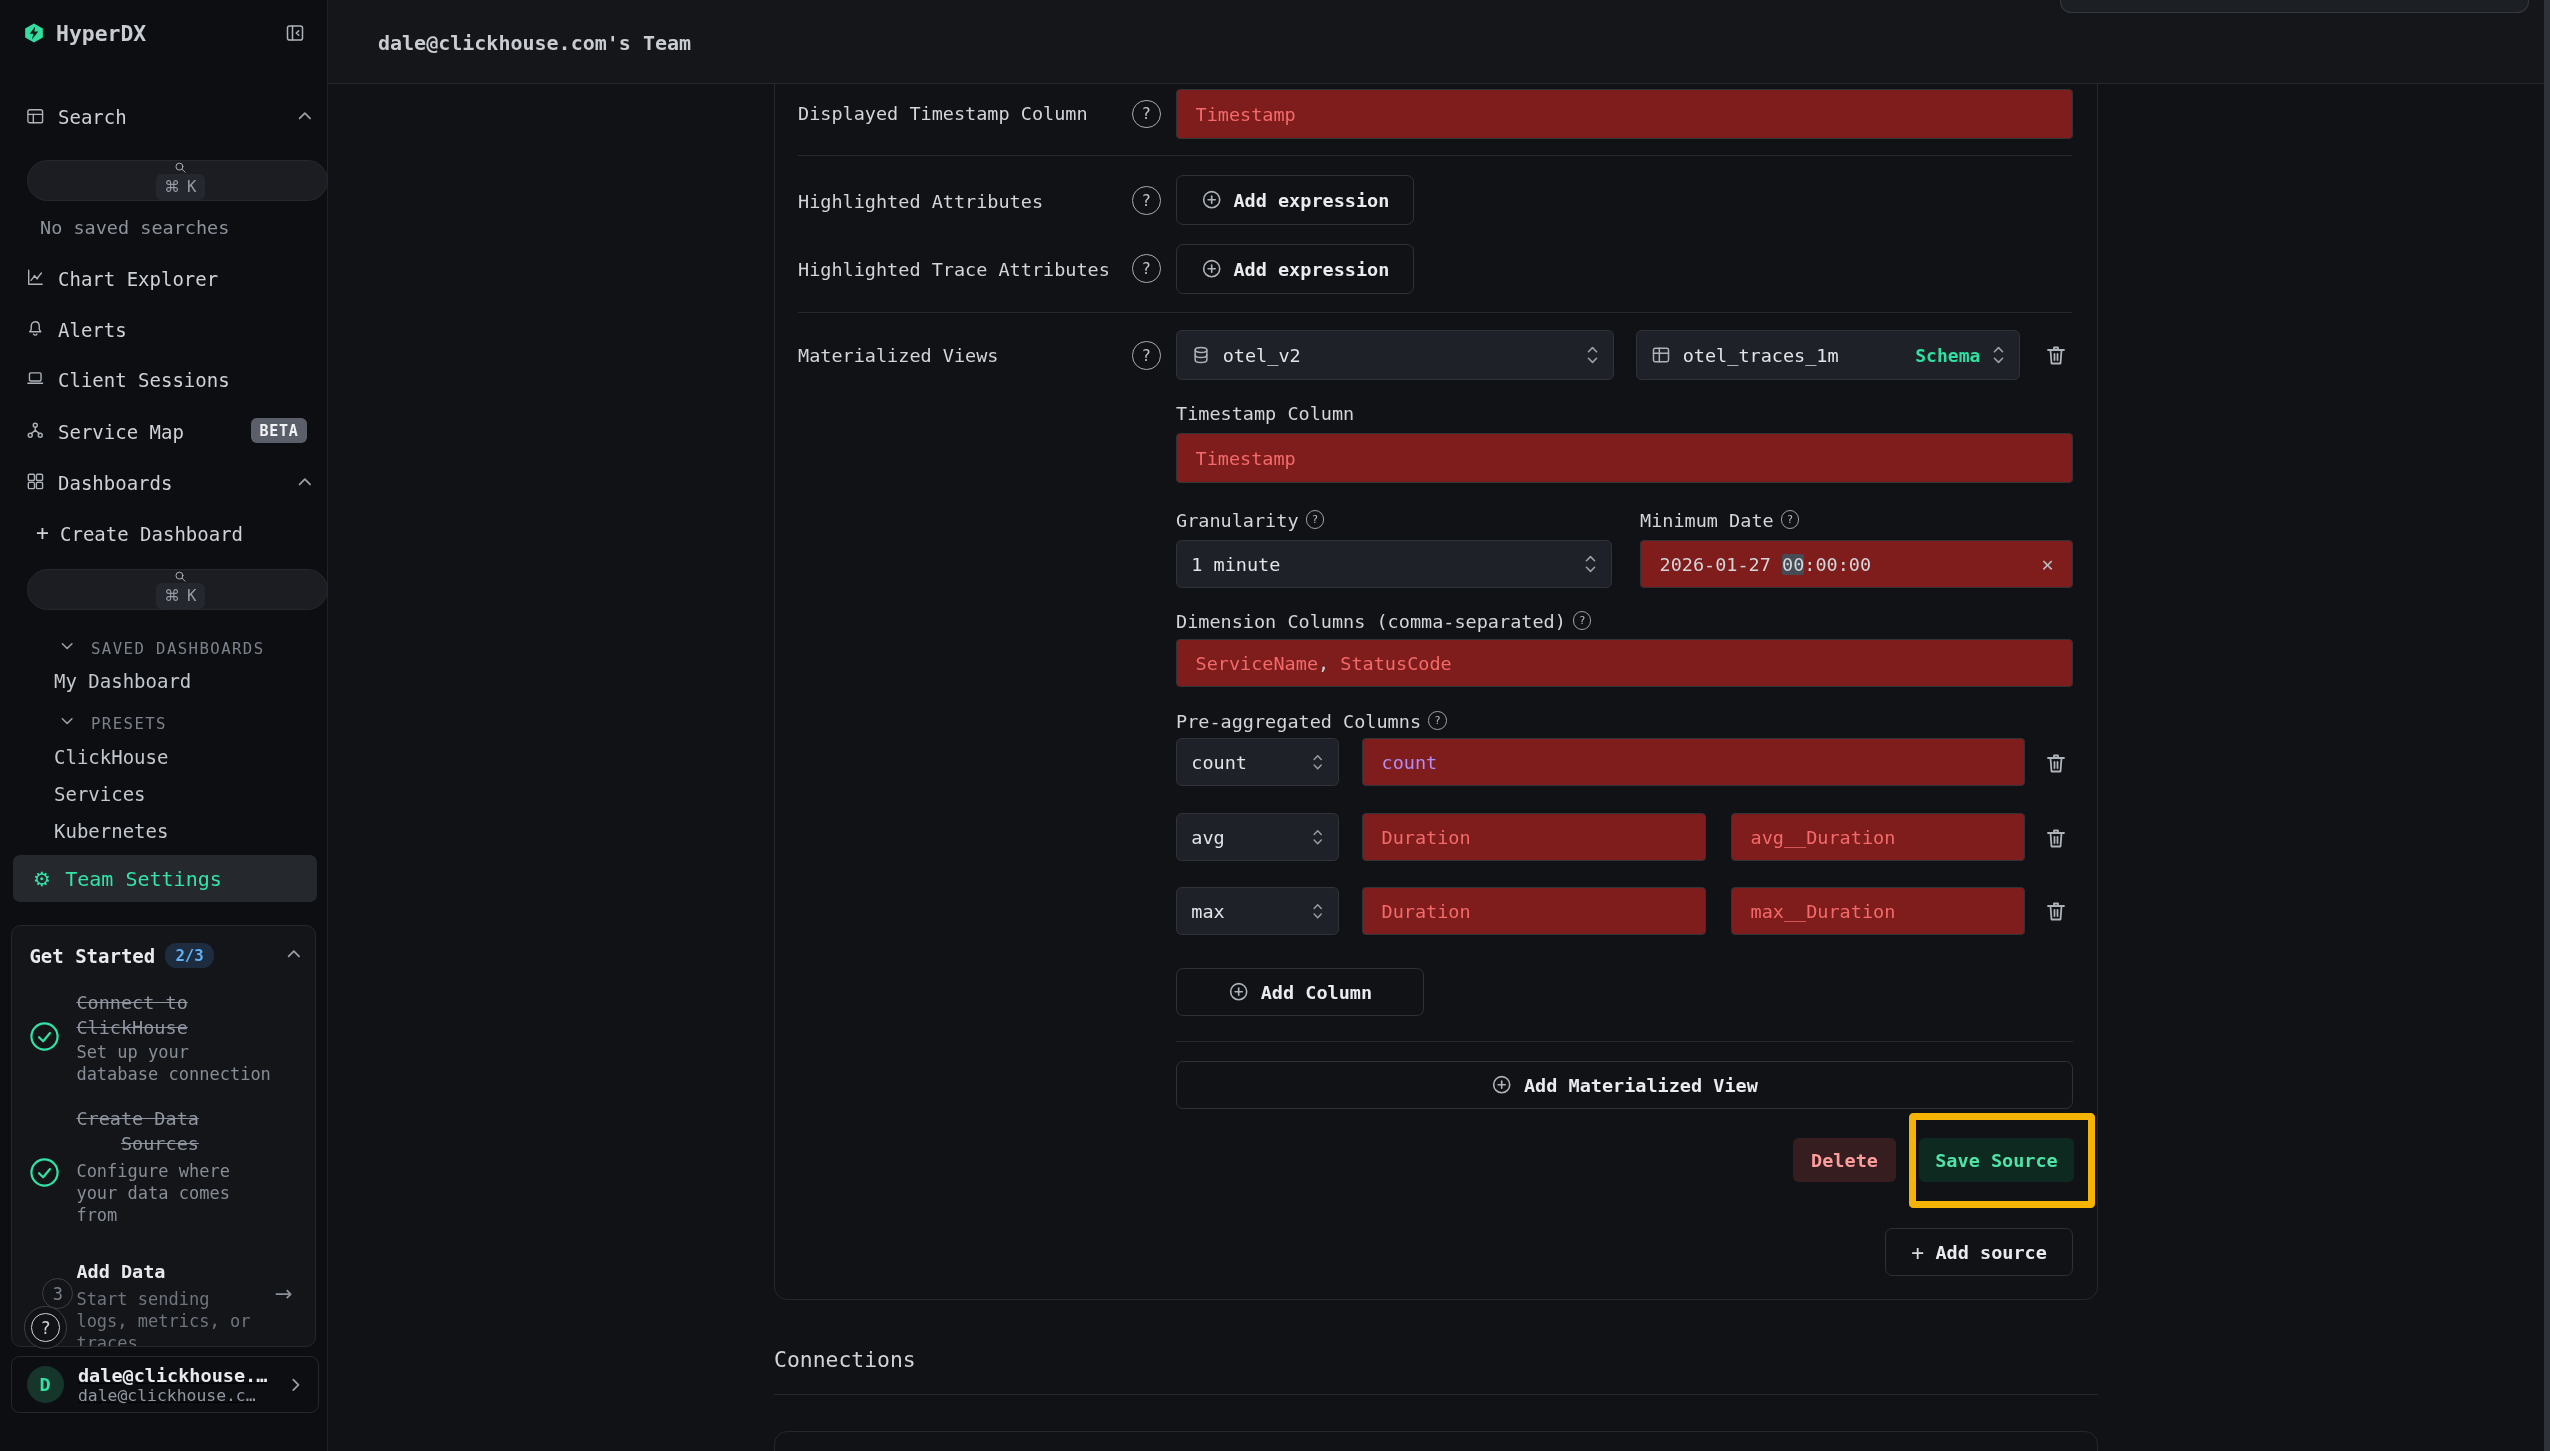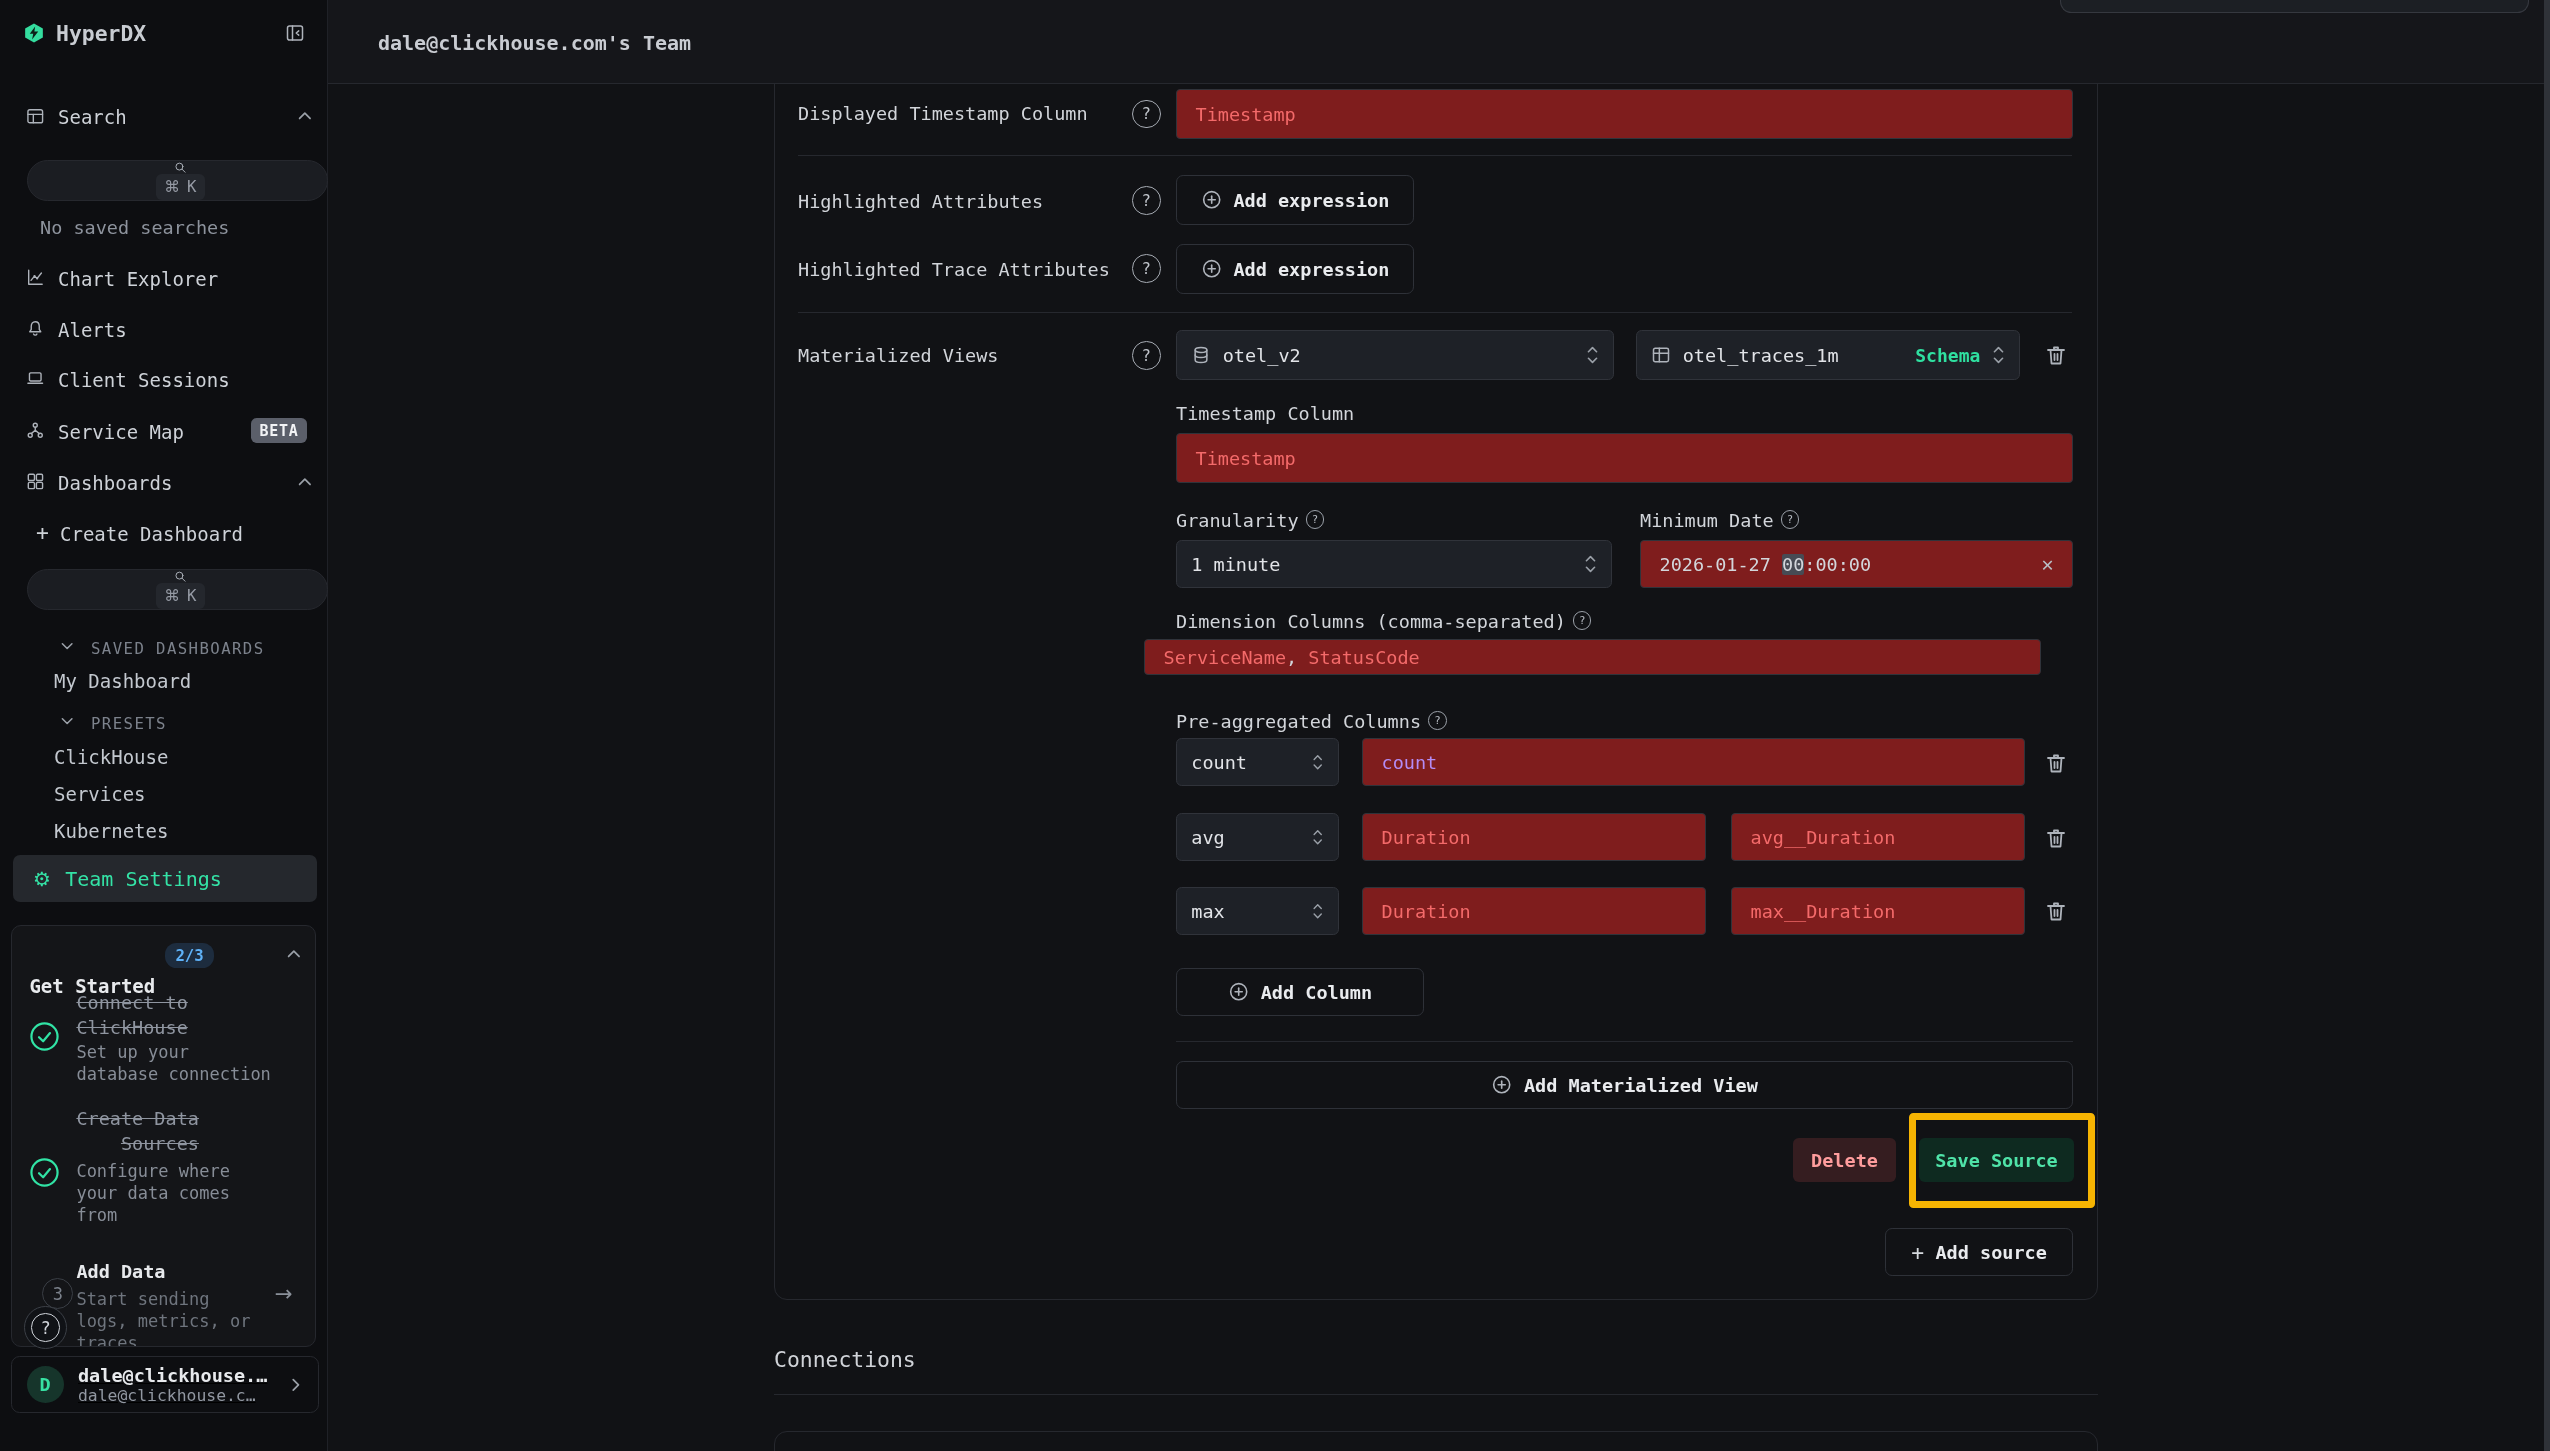--- a/index.html
+++ b/index.html
@@ -183,21 +183,21 @@
   <div class="abs subnav-label" style="left:54px;top:820px;">Kubernetes</div>
 
   <div class="abs" style="left:13px;top:855px;width:304px;height:47px;background:#25282d;border-radius:7.1px;
        display:flex;align-items:center;padding:0 20px;gap:14.3px;">
     <span style="color:#34e3a6;font-size:20px;font-family:'DejaVu Sans',sans-serif;">⚙</span>
     <span style="color:#34e3a6;font-size:20px;">Team Settings</span>
   </div>
 
   <div class="abs" style="left:11.4px;top:925px;width:305px;height:422px;border:1.4px solid #26282e;
        border-radius:10px;background:#141518;overflow:hidden;">
-    <div class="abs" style="left:17px;top:18.5px;color:#e8eaed;font-size:19px;font-weight:bold;margin-top:30px;">Get Started</div>
+    <div class="abs" style="left:17px;top:18.5px;color:#e8eaed;font-size:19px;font-weight:bold;">Get Started</div>
     <div class="abs" style="left:153px;top:17px;background:#1d2c3e;color:#5fb2f8;font-size:15.7px;font-weight:bold;
          border-radius:11.4px;padding:2.9px 10px;">2/3</div>
     <div class="abs" style="left:274px;top:20px;">
       <svg width="15.7" height="15.7" viewBox="0 0 18 18" class="chev">
           <polyline points="3,12 9,6 15,12"></polyline>
         </svg>
     </div>
 
     <div class="abs" style="left:15.7px;top:94px;">
       <svg width="33" height="33" viewBox="0 0 24 24" fill="none" stroke="#31e3a5" stroke-width="1.6" stroke-linecap="round" stroke-linejoin="round">
@@ -361,21 +361,21 @@
       <span style="white-space:pre;">2026-01-27 </span>
         <span style="background:#474b54;border-radius:2.1px;">00</span>
         <span>:00:00</span>
       <span class="spacer" style="flex:1;"></span>
       <span style="color:#b9bec5;font-size:20px;">✕</span>
     </div>
 
     <div class="abs form-label" style="left:848px;top:527px;">
       <span>Dimension Columns (comma-separated)</span><span class="q-small">?</span>
     </div>
-    <div class="abs field" style="left:816px;top:555px;width:897px;height:36px;">
+    <div class="abs field" style="left:848px;top:555px;width:897px;height:48px;">
       <span class="val-red">ServiceName</span>
         <span style="color:#d3d6db;white-space:pre;">, </span>
         <span class="val-red">StatusCode</span>
     </div>
 
     <div class="abs form-label" style="left:848px;top:627px;">
       <span>Pre-aggregated Columns</span><span class="q-small">?</span>
     </div>
 
     <div class="abs select" style="left:848px;top:654px;width:163px;height:48px;">

